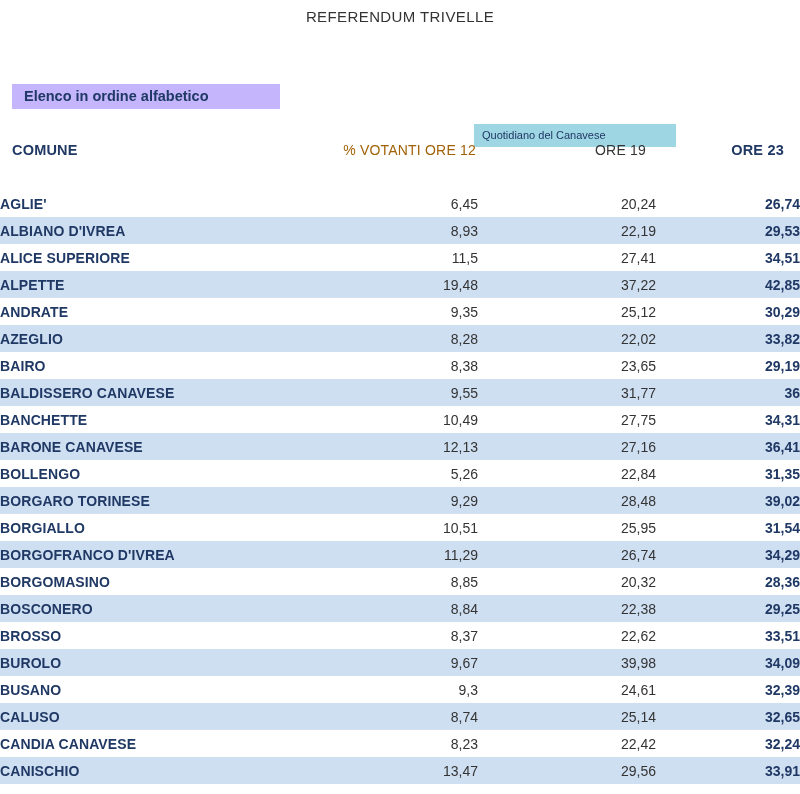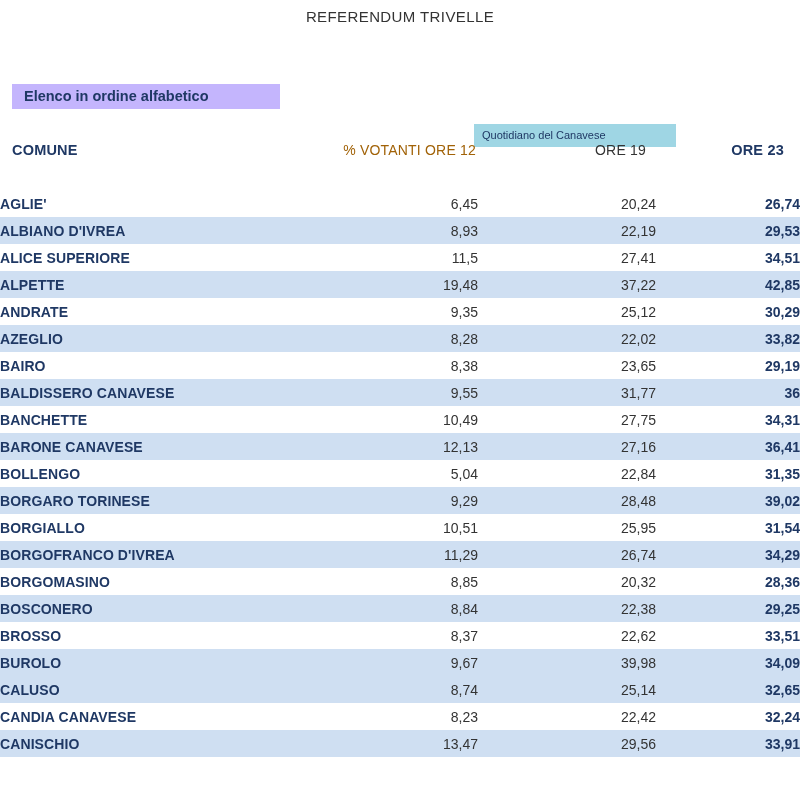--- a/index.html
+++ b/index.html
@@ -227,21 +227,21 @@
           <td class="v23">34,31</td>
         </tr>
         <tr class="alt">
           <td class="comune">BARONE CANAVESE</td>
           <td class="v12">12,13</td>
           <td class="v19">27,16</td>
           <td class="v23">36,41</td>
         </tr>
         <tr>
           <td class="comune">BOLLENGO</td>
-          <td class="v12">5,04</td>
+          <td class="v12">5,26</td>
           <td class="v19">22,84</td>
           <td class="v23">31,35</td>
         </tr>
         <tr class="alt">
           <td class="comune">BORGARO TORINESE</td>
           <td class="v12">9,29</td>
           <td class="v19">28,48</td>
           <td class="v23">39,02</td>
         </tr>
         <tr>
@@ -273,20 +273,26 @@
           <td class="v12">8,37</td>
           <td class="v19">22,62</td>
           <td class="v23">33,51</td>
         </tr>
         <tr class="alt">
           <td class="comune">BUROLO</td>
           <td class="v12">9,67</td>
           <td class="v19">39,98</td>
           <td class="v23">34,09</td>
         </tr>
+        <tr>
+          <td class="comune">BUSANO</td>
+          <td class="v12">9,3</td>
+          <td class="v19">24,61</td>
+          <td class="v23">32,39</td>
+        </tr>
         <tr class="alt">
           <td class="comune">CALUSO</td>
           <td class="v12">8,74</td>
           <td class="v19">25,14</td>
           <td class="v23">32,65</td>
         </tr>
         <tr>
           <td class="comune">CANDIA CANAVESE</td>
           <td class="v12">8,23</td>
           <td class="v19">22,42</td>

